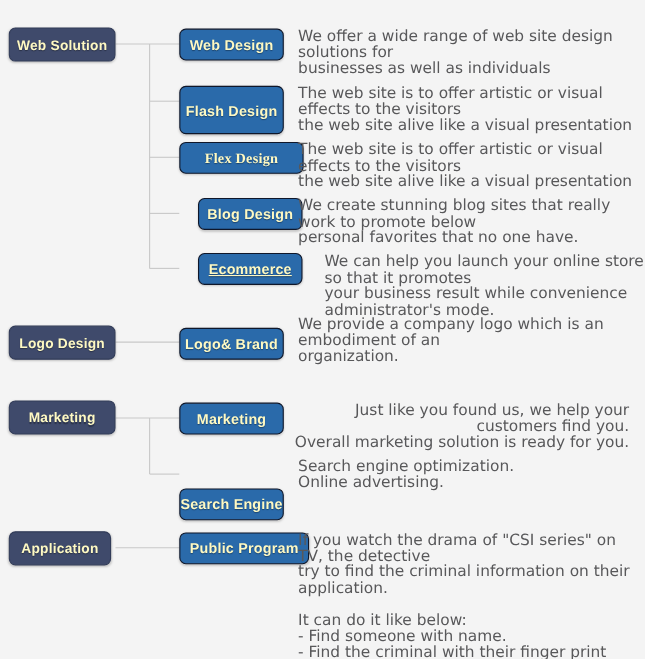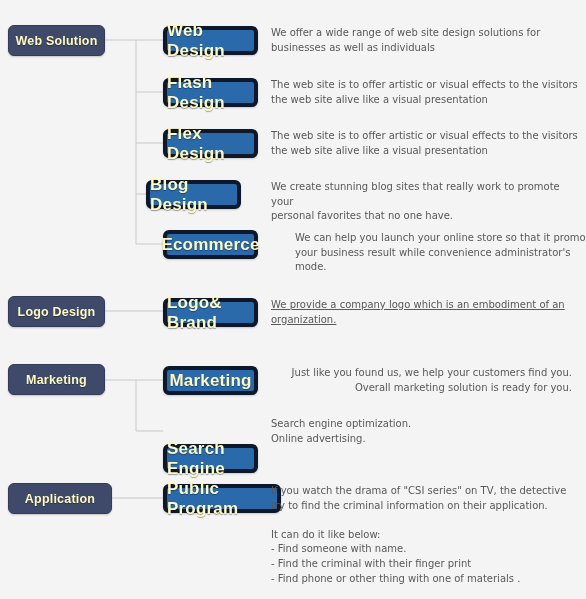--- a/index.html
+++ b/index.html
@@ -41,28 +41,28 @@
     user-select: none;
   }
   .node.parent {
     background: #3f4a6b;
     border: 1px solid #323c59;
     font-size: 12.5px;
     box-shadow: 0 1px 2px rgba(0,0,0,0.20);
   }
   .node.child {
     background: #2a6aaa;
-    border: 4px solid #0f172a;
-    font-size: 17px;
+    border: 1px solid #0f172a;
+    font-size: 13px;
     box-shadow: 0 1px 2px rgba(0,0,0,0.18);
   }
   .desc {
     position: absolute;
     color: #58585a;
-    font-size: 10px;
+    font-size: 14px;
     line-height: 14.6px;
     white-space: pre-line;
     font-family: "DejaVu Sans", sans-serif;
   }
 </style>
 </head>
 <body>
 
 <div id="canvas">
 
@@ -83,53 +83,53 @@
 
     <line x1="105" y1="498" x2="163" y2="498" stroke="#c8c8c8" stroke-width="1"></line>
   </svg>
 
   <div class="node parent" style="left:8px; top:25px; width:97px; height:31px;">Web Solution</div>
 
   <div class="node child" style="left:163px; top:26px; width:95px; height:29px;">Web Design</div>
   <div class="desc" style="left:271px; top:26px; width:310px;">We offer a wide range of web site design solutions for
 businesses as well as individuals</div>
 
-  <div class="node child" style="left:163px; top:78px; width:95px; height:29px;">Flash Design</div>
+  <div class="node child" style="left:163px; top:78px; width:95px; height:44px;">Flash Design</div>
   <div class="desc" style="left:271px; top:78px; width:310px;">The web site is to offer artistic or visual effects to the visitors
 the web site alive like a visual presentation</div>
 
-  <div class="node child" style="left:163px; top:129px; width:95px; height:29px;">Flex Design</div>
+  <div class="node child" style="left:163px; top:129px; width:113px; height:29px;font-family:Liberation Serif, serif;">Flex Design</div>
   <div class="desc" style="left:271px; top:129px; width:310px;">The web site is to offer artistic or visual effects to the visitors
 the web site alive like a visual presentation</div>
 
-  <div class="node child" style="left:146px; top:180px; width:95px; height:29px;">Blog Design</div>
-  <div class="desc" style="left:271px; top:180px; width:310px;">We create stunning blog sites that really work to promote your
+  <div class="node child" style="left:180px; top:180px; width:95px; height:29px;">Blog Design</div>
+  <div class="desc" style="left:271px; top:180px; width:310px;">We create stunning blog sites that really work to promote below
 personal favorites that no one have.</div>
 
-  <div class="node child" style="left:163px; top:230px; width:95px; height:29px;">Ecommerce</div>
+  <div class="node child" style="left:180px; top:230px; width:95px; height:29px;text-decoration:underline;">Ecommerce</div>
   <div class="desc" style="left:271px; top:231px; width:310px;margin-left:24px;">We can help you launch your online store so that it promotes
 your business result while convenience administrator's mode.</div>
 
   <div class="node child" style="left:163px; top:298px; width:95px; height:29px;">Logo&amp; Brand</div>
 
   <div class="node parent" style="left:8px; top:296px; width:97px; height:31px;">Logo Design</div>
-  <div class="desc" style="left:271px; top:298px; width:310px;text-decoration:underline;">We provide a company logo which is an embodiment of an
+  <div class="desc" style="left:271px; top:288px; width:310px;">We provide a company logo which is an embodiment of an
 organization.</div>
 
   <div class="node parent" style="left:8px; top:364px; width:97px; height:31px;">Marketing</div>
 
   <div class="node child" style="left:163px; top:366px; width:95px; height:29px;">Marketing</div>
   <div class="desc" style="left:262px; top:366px; width:310px;text-align:right;">Just like you found us, we help your customers find you.
 Overall marketing solution is ready for you.</div>
 
   <div class="node child" style="left:163px; top:417px; width:95px; height:29px;margin-top:27px;">Search Engine</div>
   <div class="desc" style="left:271px; top:417px; width:310px;">Search engine optimization.
 Online advertising.</div>
 
-  <div class="node parent" style="left:8px; top:483px; width:104px; height:31px;">Application</div>
+  <div class="node parent" style="left:8px; top:483px; width:93px; height:31px;">Application</div>
 
   <div class="node child" style="left:163px; top:484px; width:118px; height:29px;">Public Program</div>
   <div class="desc" style="left:271px; top:484px; width:310px;">If you watch the drama of "CSI series" on TV, the detective
 try to find the criminal information on their application.
 
 It can do it like below:
  - Find someone with name.
  - Find the criminal with their finger print
  - Find phone or other thing with one of materials .</div>
 

